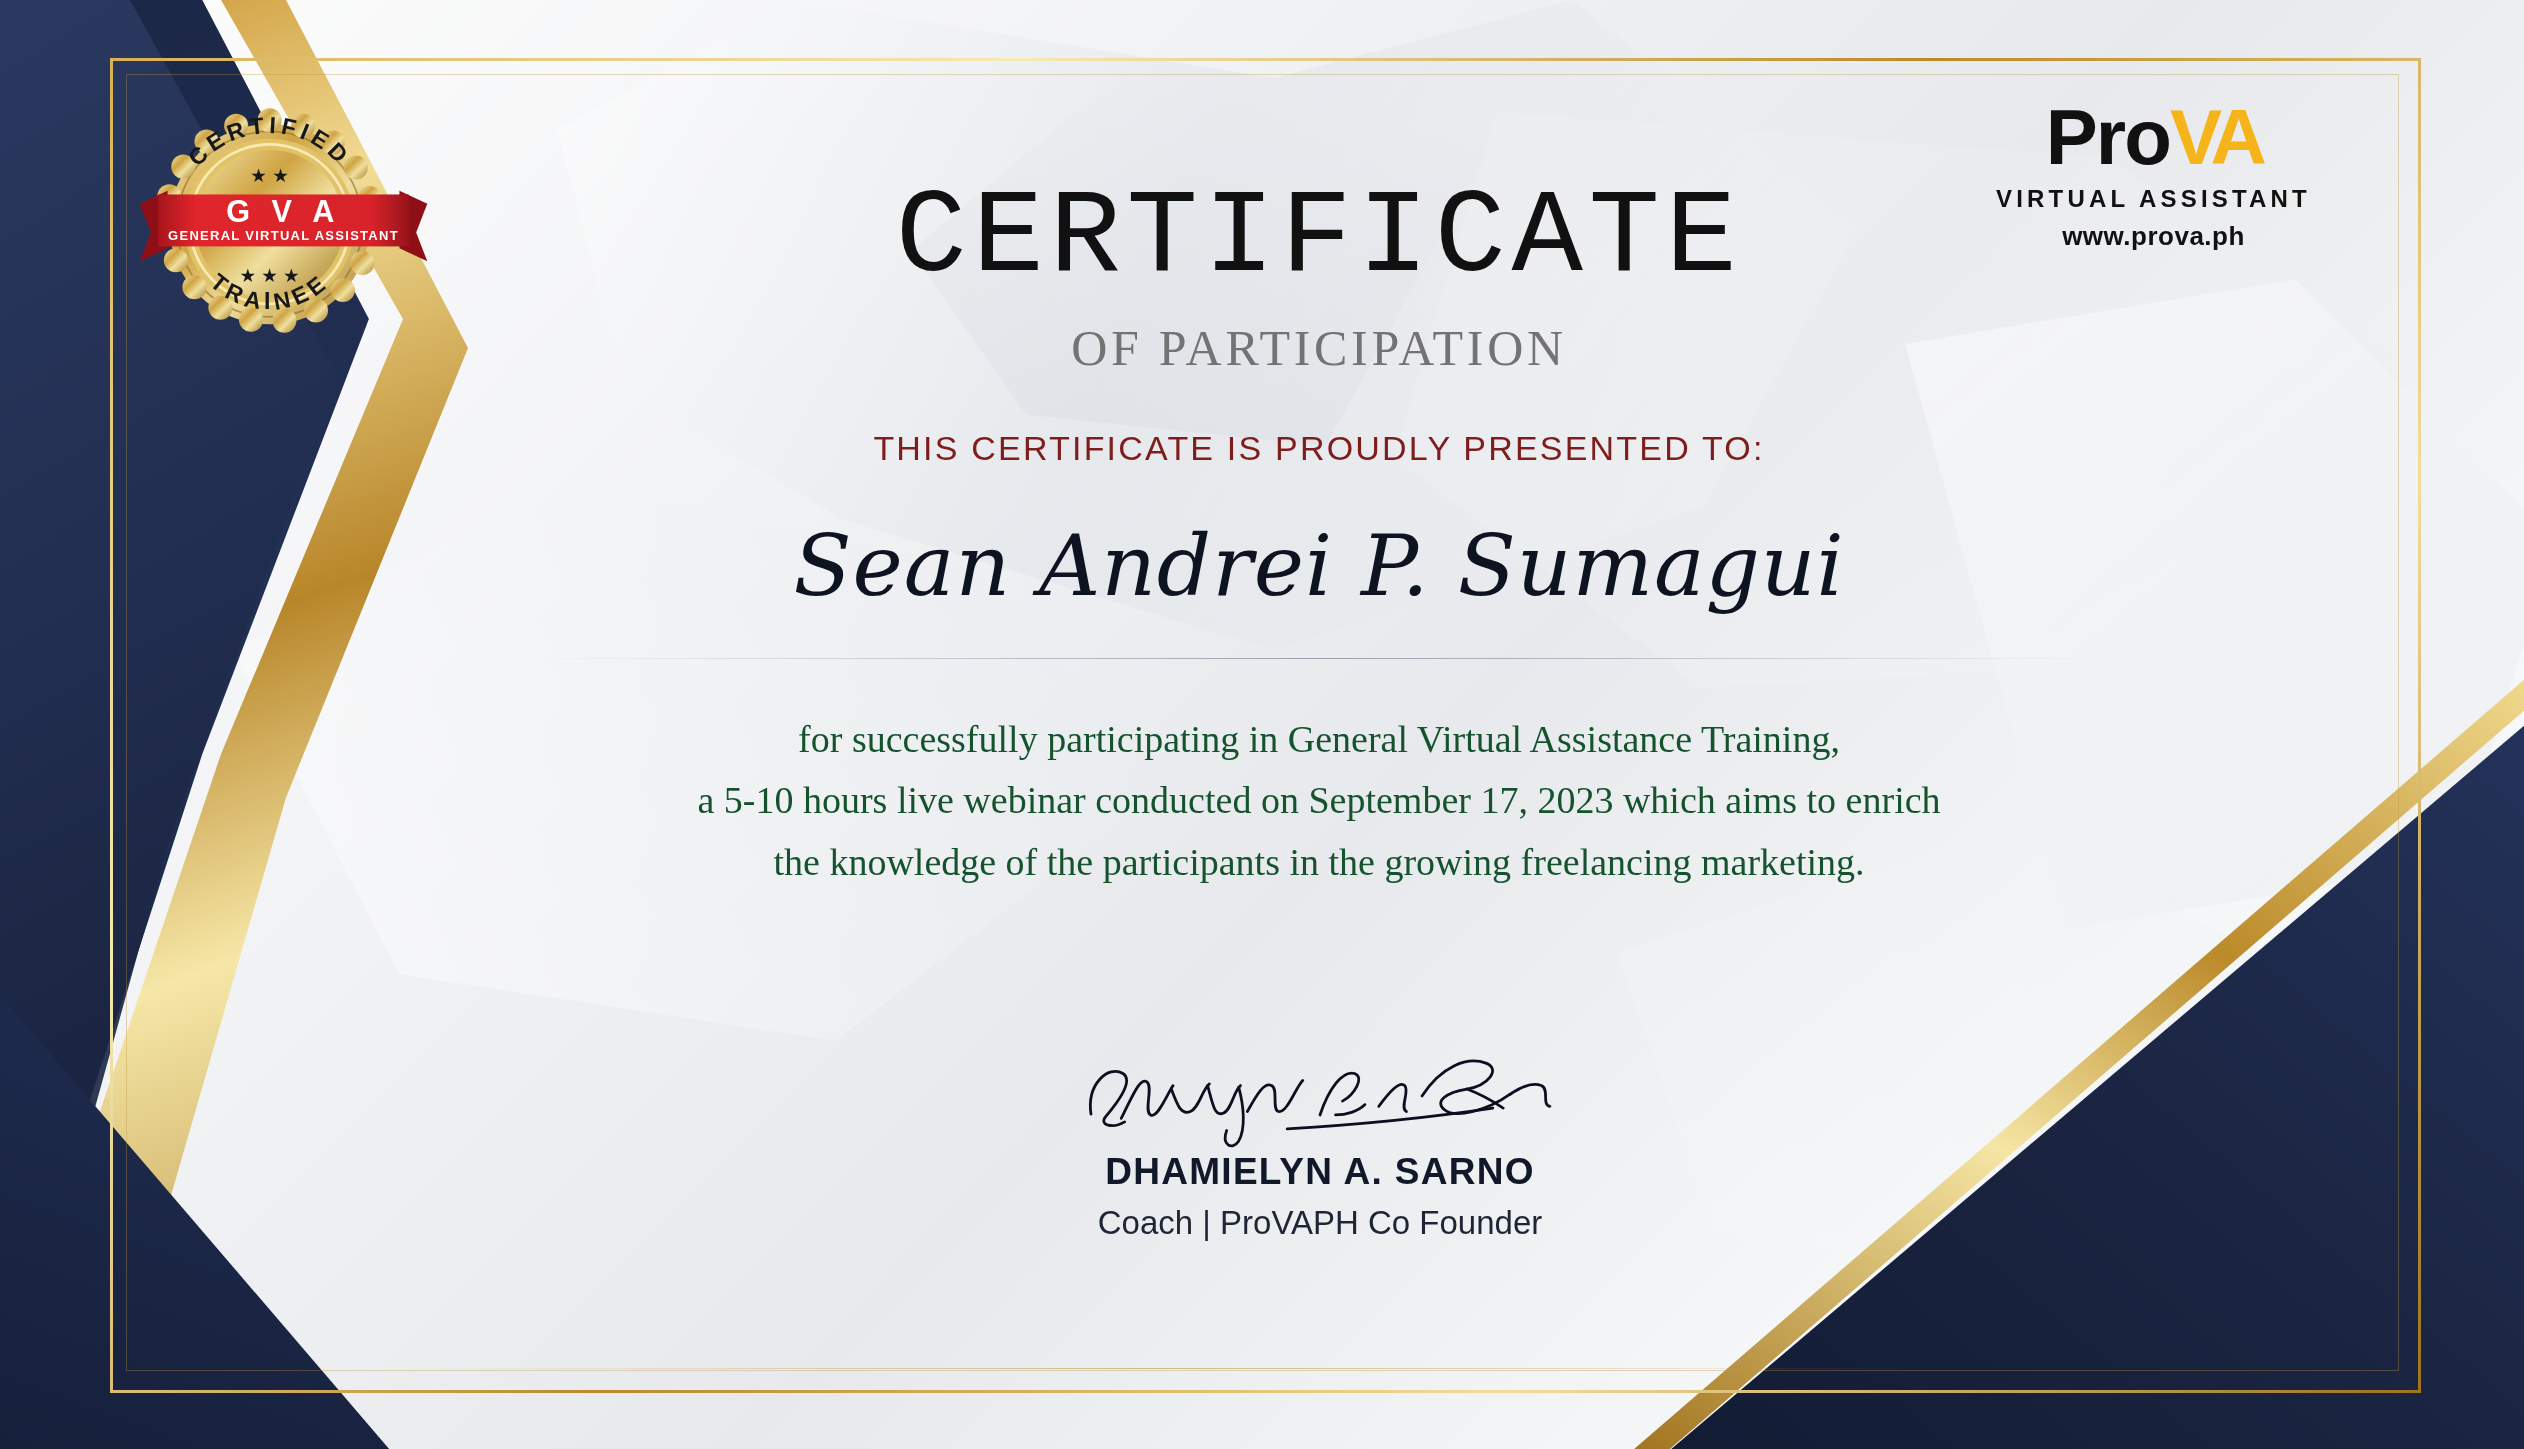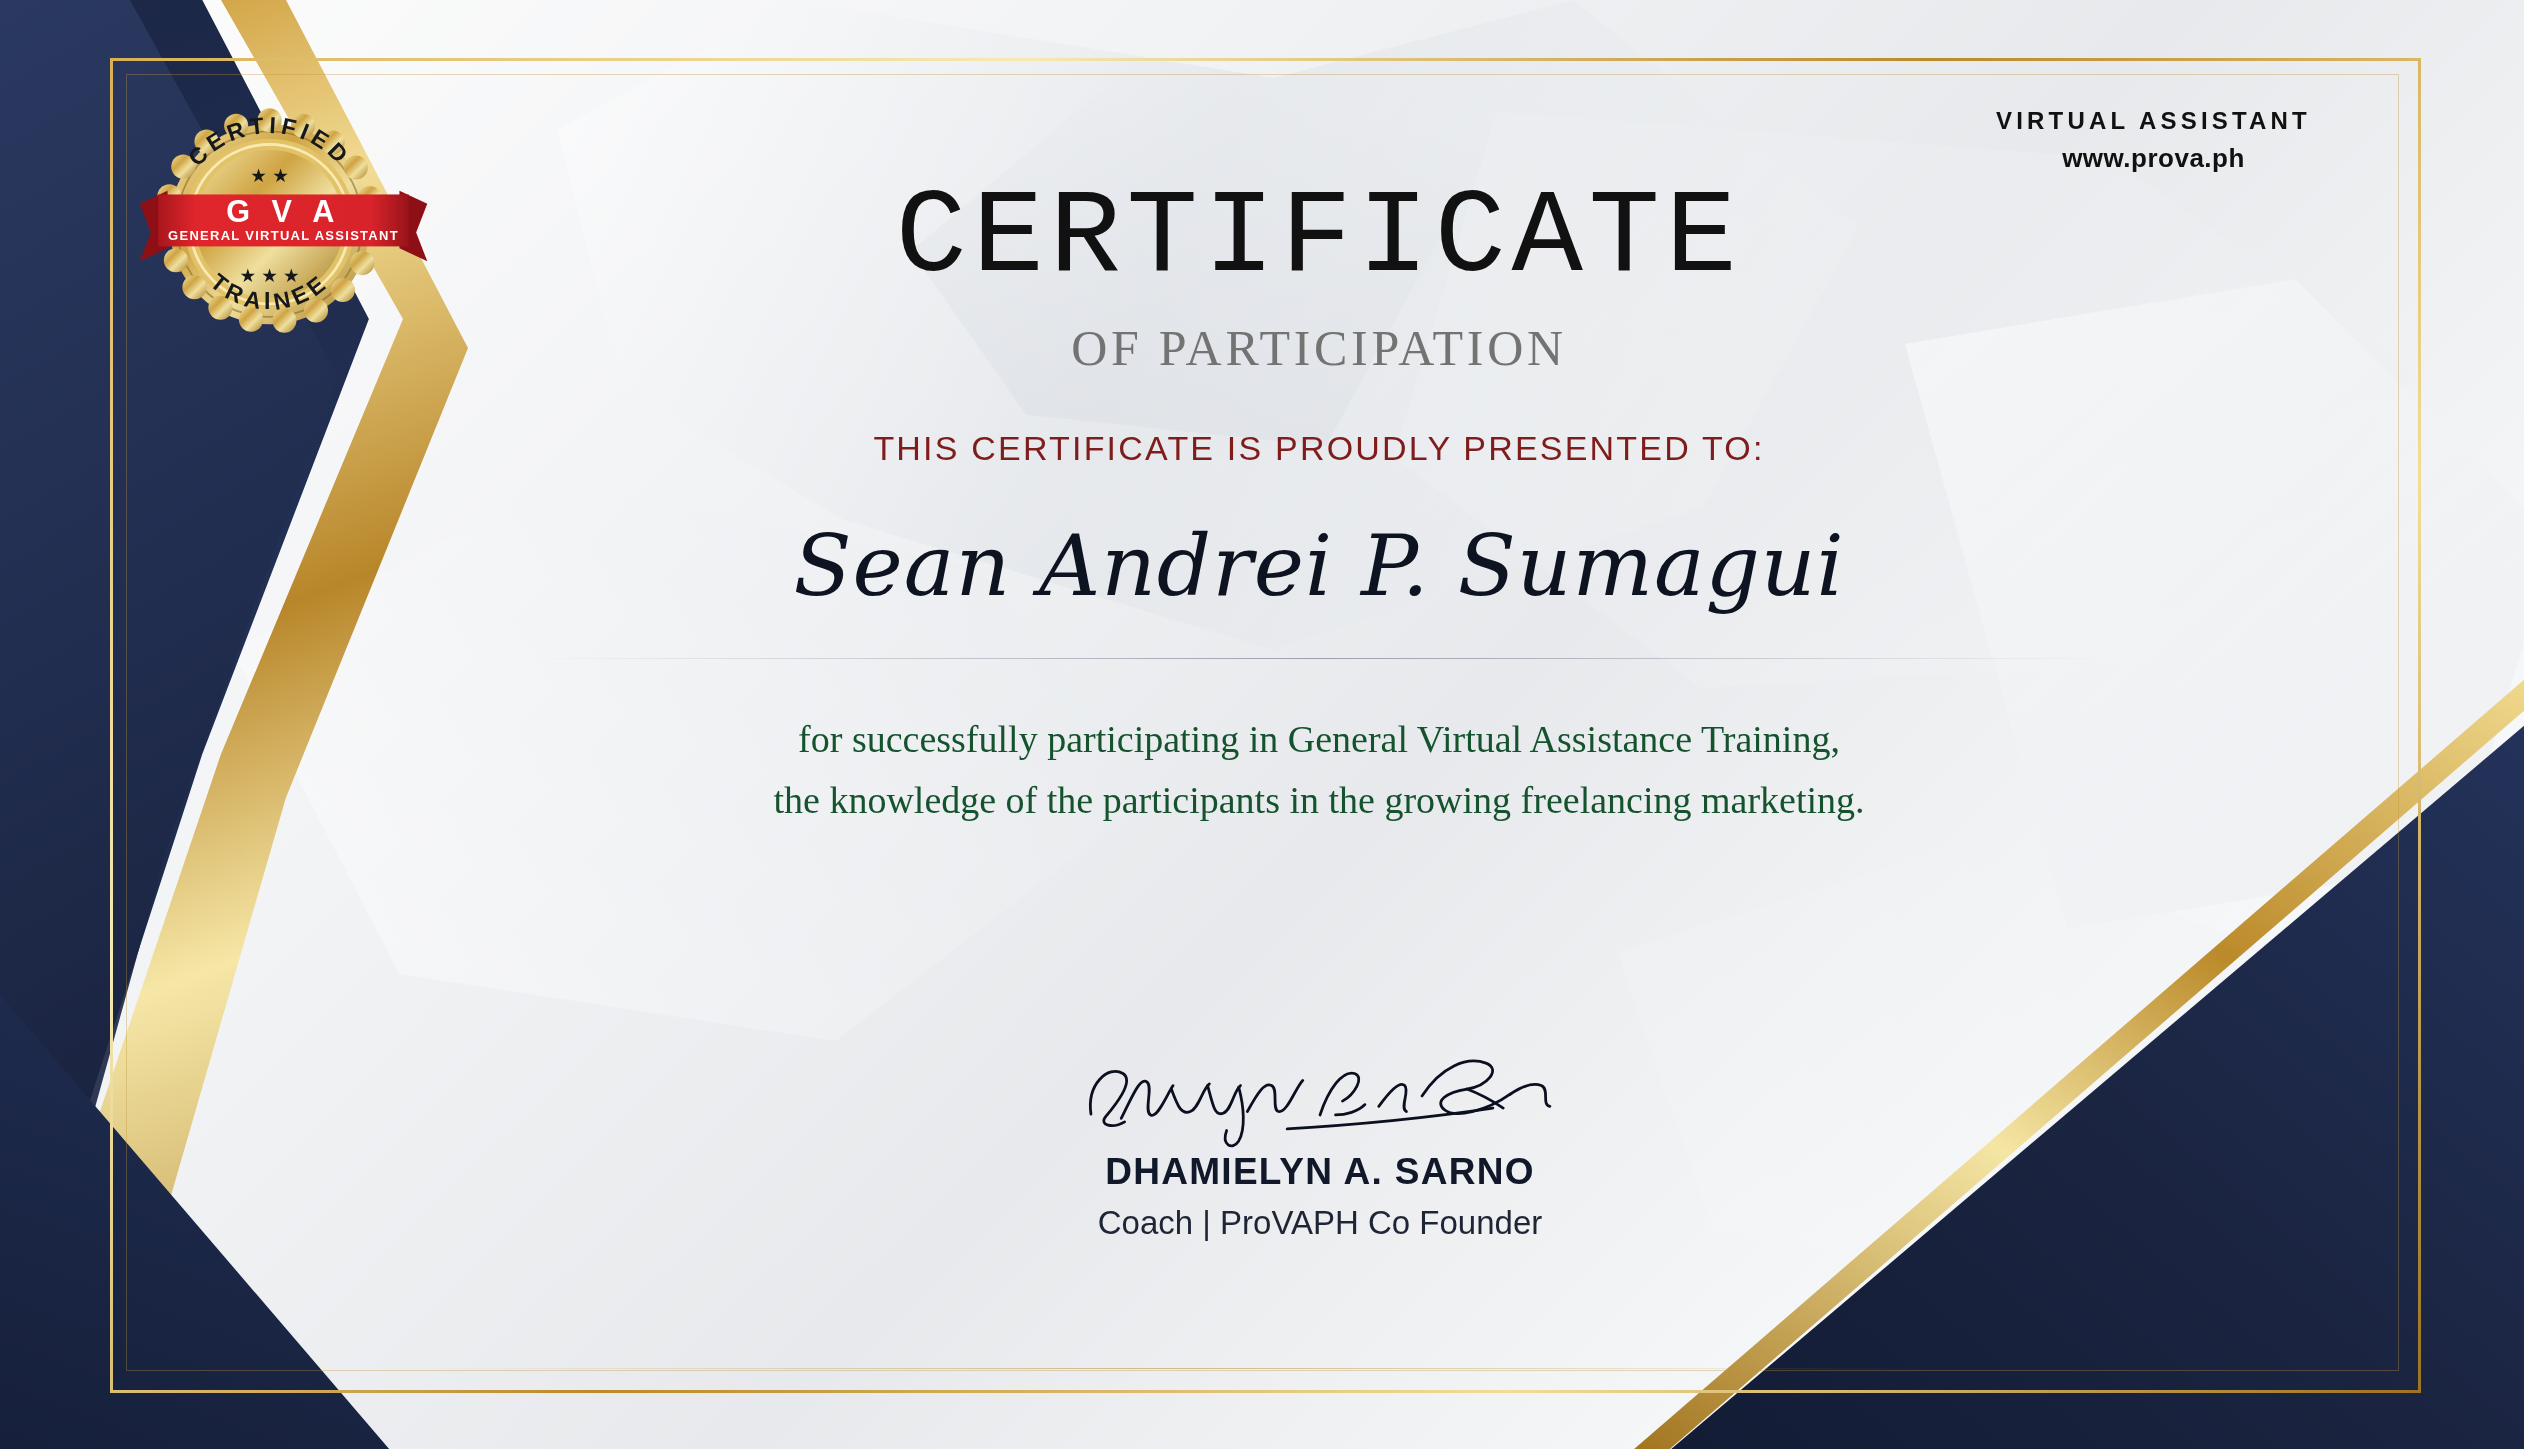--- a/index.html
+++ b/index.html
@@ -341,32 +341,36 @@
 
       <path d="M 10,128 L 40,114 L 40,176 L 10,190 L 22,159 Z" fill="#8e1016"></path>
       <path d="M 320,128 L 290,114 L 290,176 L 320,190 L 308,159 Z" fill="#8e1016"></path>
       <rect x="30" y="118" width="270" height="56" fill="url(#redg)"></rect>
       <text x="165" y="148" text-anchor="middle" font-family="Liberation Sans, sans-serif" font-size="33" font-weight="bold" fill="#ffffff" letter-spacing="7">G V A</text>
       <text x="165" y="167" text-anchor="middle" font-family="Liberation Sans, sans-serif" font-size="14" font-weight="bold" fill="#ffffff" letter-spacing="1.4">GENERAL VIRTUAL ASSISTANT</text>
     </svg>
   </div>
 
   <div class="logo">
+    <div class="logo-mark">
+      <span>Pro</span><span class="va">VA</span>
+    </div>
     <div class="logo-sub">VIRTUAL ASSISTANT</div>
     <div class="logo-url">www.prova.ph</div>
   </div>
 
   <div class="content">
     <div class="title">CERTIFICATE</div>
     <div class="subtitle">OF PARTICIPATION</div>
     <div class="presented">THIS CERTIFICATE IS PROUDLY PRESENTED TO:</div>
     <div class="recipient">Sean Andrei P. Sumagui</div>
     <div class="divider"></div>
     <div class="body-text">
       <div>for successfully participating in General Virtual Assistance Training,</div>
+      <div>a 5-10 hours live webinar conducted on September 17, 2023 which aims to enrich</div>
       <div>the knowledge of the participants in the growing freelancing marketing.</div>
     </div>
   </div>
 
   <div class="sign-block">
     <svg class="sign-img" viewBox="0 0 600 140" width="558" height="121">
       <g fill="none" stroke="#0b1020" stroke-width="3.2" stroke-linecap="round">
         <path d="M35 95 C 30 60, 55 38, 72 48 C 86 57, 62 86, 52 98 C 44 108, 60 112, 74 104"></path>
         <path d="M70 100 C 84 72, 92 52, 100 58 C 107 64, 96 92, 104 96 C 112 100, 122 74, 130 62"></path>
         <path d="M128 66 C 136 88, 140 96, 150 92 C 160 88, 164 66, 172 60"></path>

